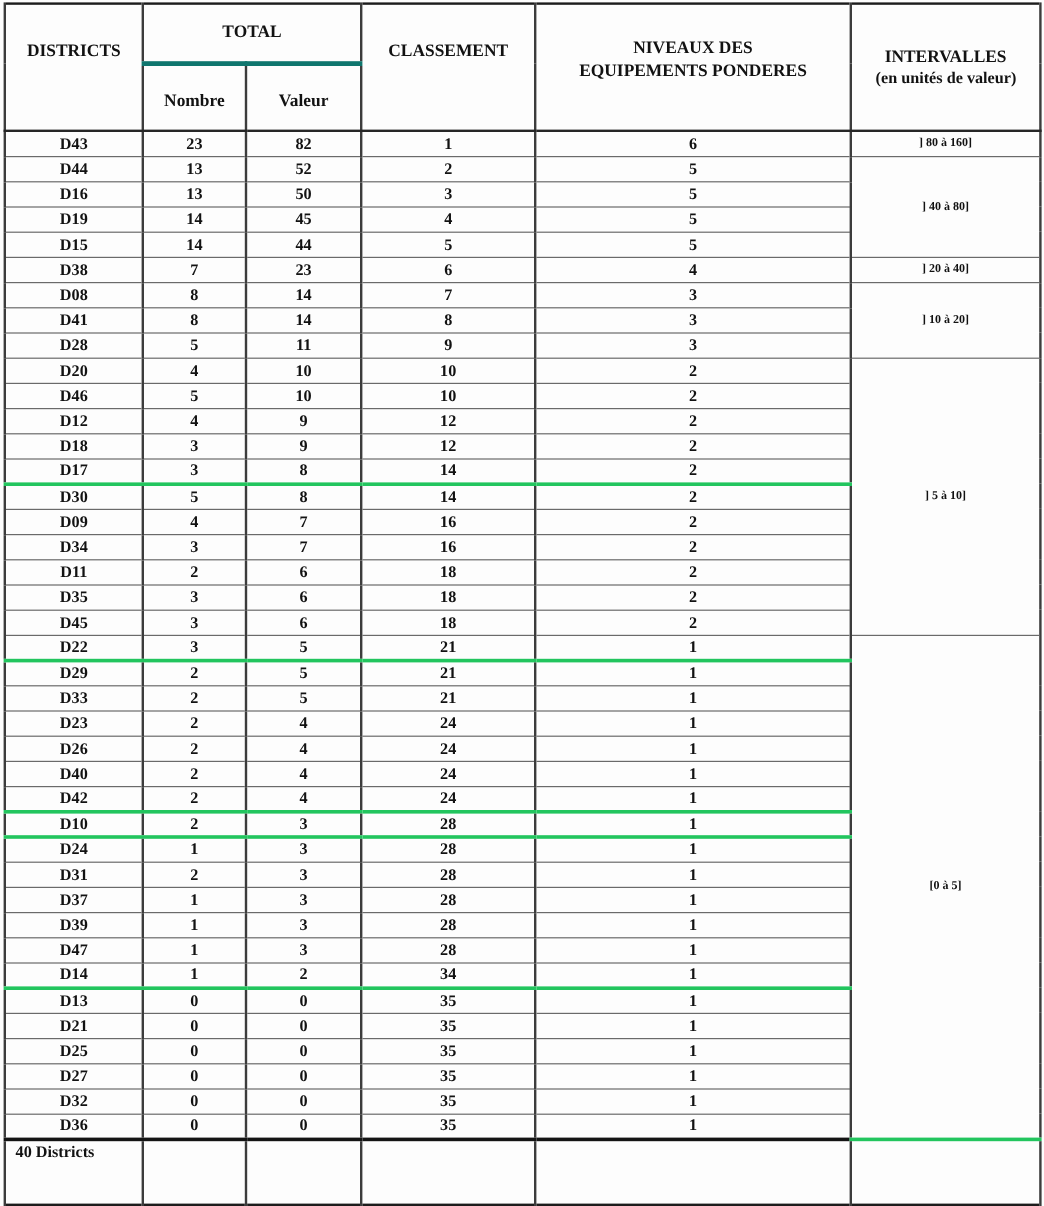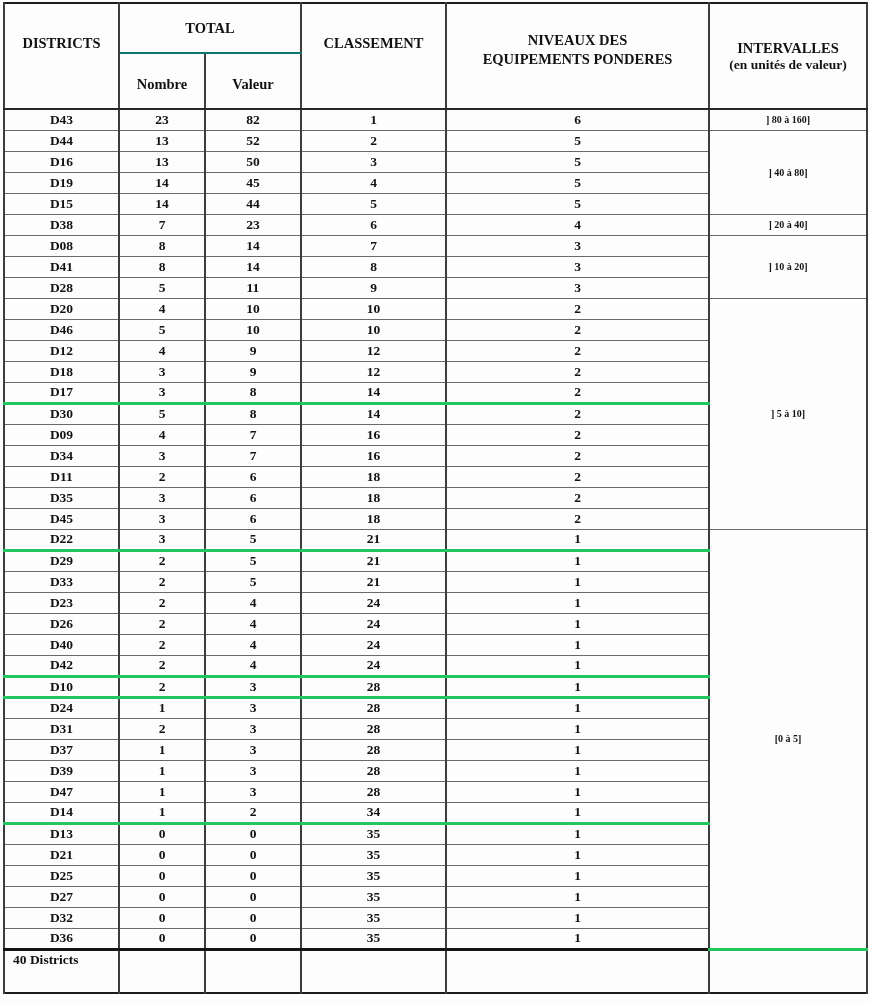--- a/index.html
+++ b/index.html
@@ -33,35 +33,35 @@
     text-align: center;
     vertical-align: middle;
     border-bottom: 2px solid #262626;
     white-space: normal;
     line-height: 1.25;
   }
   th.h-tall { padding-bottom: 26px; }
   th.h-niveaux { padding-bottom: 13px; }
   tr.head-1 { height: 50px; }
   tr.head-2 { height: 56px; }
-  th.total-h { border-bottom: 2px solid #0f766e; }
+  th.total-h { border-bottom: 4px solid #0f766e; }
   th.sub-h { padding-top: 6px; vertical-align: middle; }
-  th .sub { font-size: 13.5px; }
+  th .sub { font-size: 13.5px; text-align: right; }
   tbody tr { height: 21px; margin-top: 48px; }
   tbody td {
     font-size: 13.5px;
     text-align: center;
     vertical-align: middle;
   }
   tbody td.intervalle {
     font-size: 10px;
     border-bottom: 1px solid #6a6a6a;
   }
   tr.thick-below td { border-bottom: 3px solid #22c55e; }
-  tfoot tr { height: 44px; }
+  tfoot tr { height: 55px; }
   tfoot td {
     border-top: 3px solid #141414;
     font-size: 13.5px;
     vertical-align: top;
     text-align: left;
     padding: 1px 0 0 8px;
   }
   tfoot td.blank { padding: 0; }
 </style>
 </head>

